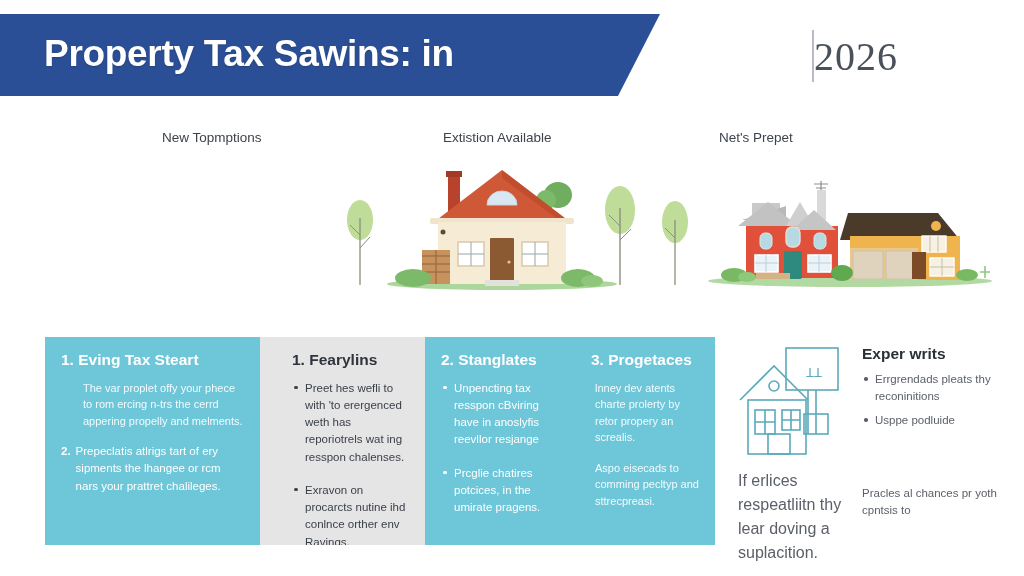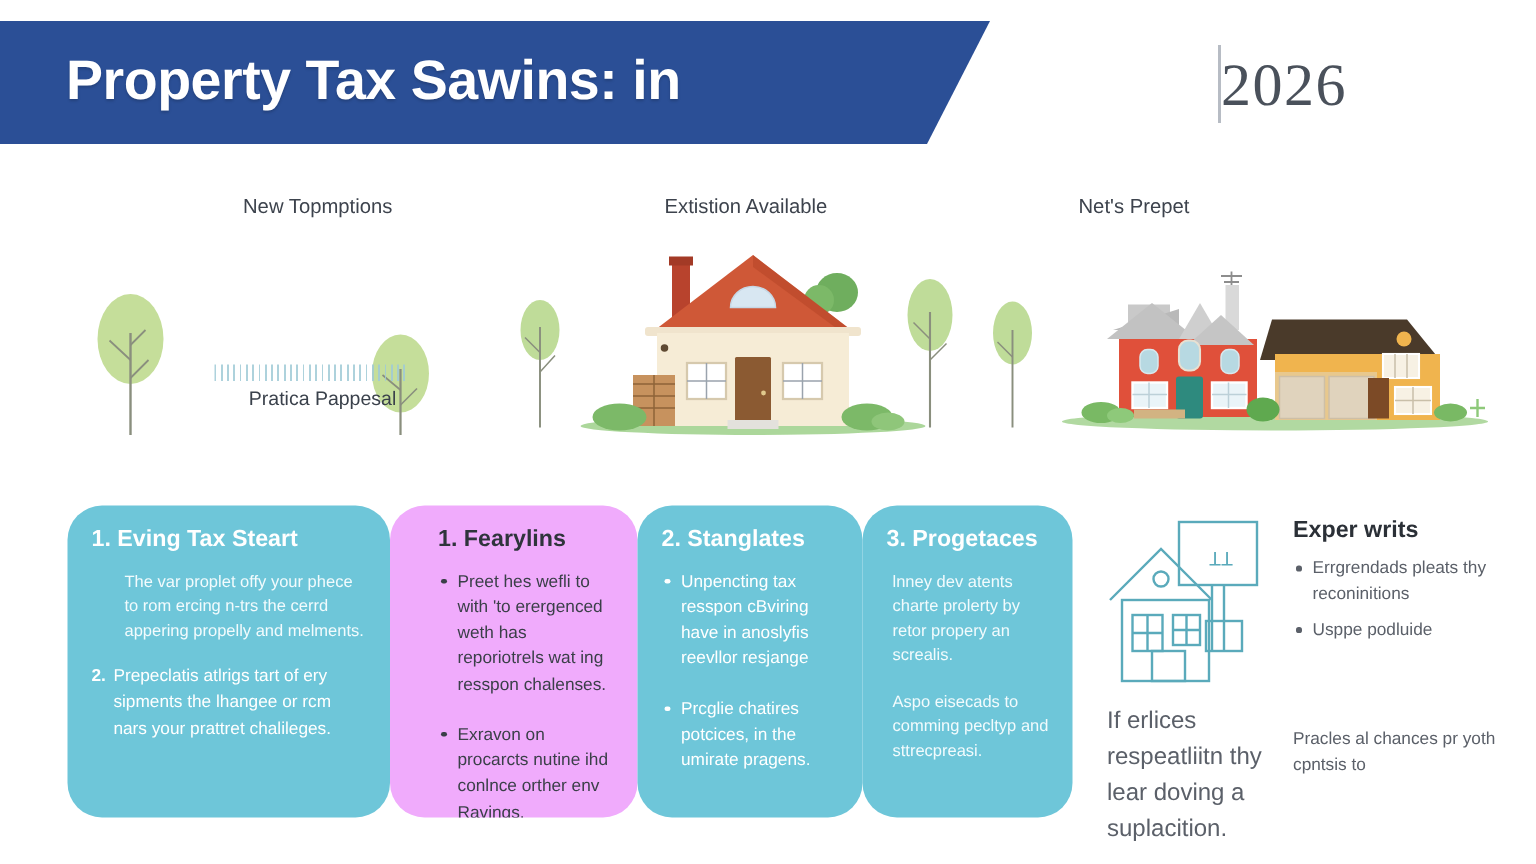--- a/index.html
+++ b/index.html
@@ -64,24 +64,23 @@
   
   .illus-center { position: absolute; left: 330px; top: 0; width: 360px; height: 155px; }
   
   .illus-right { position: absolute; left: 690px; top: 18px; width: 320px; height: 120px; }
 
   
   .cards { position: absolute; left: 0; top: 337px; width: 1024px; height: 208px; }
   .card {
     position: absolute; top: 0; height: 208px; padding: 14px 14px 10px 16px;
     overflow: hidden;
-    border-radius: 23px;
   }
   .card-teal { background: #6ec6d9; color: #ffffff; }
-  .card-cream { background: #f0abfc; color: #3a3f48; padding-left: 32px; }
+  .card-cream { background: #e5e5e5; color: #3a3f48; padding-left: 32px; }
   .card-1 { left: 45px; width: 215px; }
   .card-2 { left: 260px; width: 165px; }
   .card-3 { left: 425px; width: 150px; }
   .card-4 { left: 575px; width: 140px; }
 
   .card-title {
     font-size: 15.5px; font-weight: 700; margin-bottom: 10px; line-height: 1.2;
   }
   .card-teal .card-title { color: #ffffff; }
   .card-cream .card-title { color: #2f343c; }
@@ -133,36 +132,20 @@
   </div>
 
   <div class="section-labels">
     <div class="section-label sl-1">New Topmptions</div>
     <div class="section-label sl-2">Extistion Available</div>
     <div class="section-label sl-3">Net's Prepet</div>
   </div>
 
   <div class="illus">
 
-    <div class="illus-left">
-      <svg width="300" height="155" viewBox="0 0 300 155">
-        <g>
-          <ellipse cx="47" cy="66" rx="22" ry="30" fill="#c5de9a"></ellipse>
-          <path d="M47 62 L47 130" stroke="#8a8f7e" stroke-width="1.6" fill="none"></path>
-          <path d="M47 80 L33 67 M47 92 L59 80 M47 70 L57 60" stroke="#8a8f7e" stroke-width="1.2" fill="none"></path>
-        </g>
-        <g>
-          <ellipse cx="227" cy="89" rx="19" ry="26" fill="#c5de9a"></ellipse>
-          <path d="M227 86 L227 130" stroke="#8a8f7e" stroke-width="1.5" fill="none"></path>
-          <path d="M227 100 L215 90 M227 110 L238 99" stroke="#8a8f7e" stroke-width="1.1" fill="none"></path>
-        </g>
-      </svg>
-      <div class="hatch"></div>
-      <div class="pratica-text">Pratica Pappesal</div>
-    </div>
 
     <div class="illus-center">
       <svg width="360" height="155" viewBox="0 0 360 155">
 
         <ellipse cx="172" cy="124" rx="115" ry="6" fill="#9ed08a" opacity="0.85"></ellipse>
 
         <g>
           <ellipse cx="30" cy="60" rx="13" ry="20" fill="#bfdc99"></ellipse>
           <path d="M30 58 L30 125" stroke="#8a8f7e" stroke-width="1.3" fill="none"></path>
           <path d="M30 75 L20 65 M30 88 L40 77" stroke="#8a8f7e" stroke-width="1" fill="none"></path>

